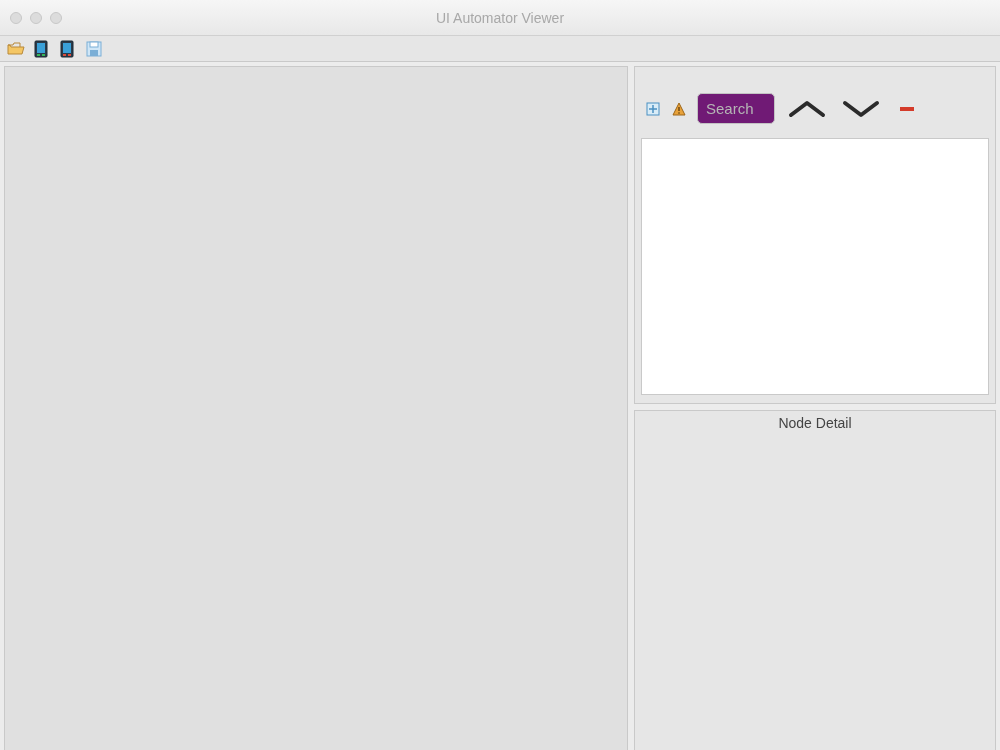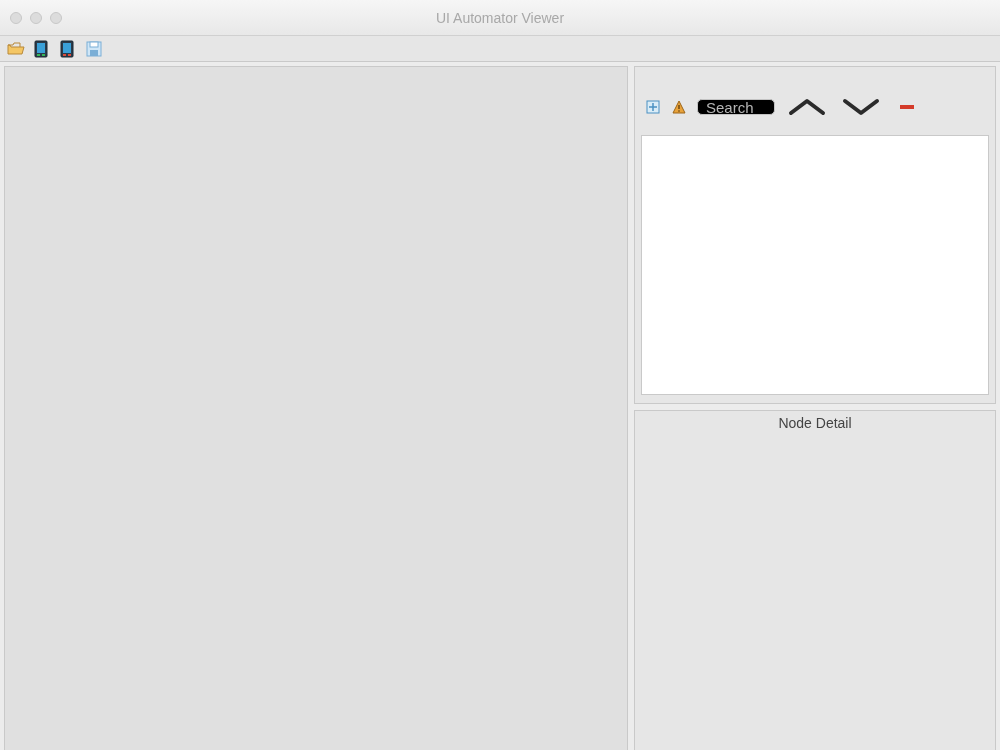--- a/index.html
+++ b/index.html
@@ -100,24 +100,24 @@
       display: flex; align-items: center; justify-content: center;
       cursor: pointer;
     }
     .icon-naf {
       width: 16px; height: 16px;
       display: flex; align-items: center; justify-content: center;
       cursor: pointer;
     }
     .search-input {
       width: 78px;
-      height: 16px;
+      height: 31px;
       border: 1px solid #c3c3c3;
       border-radius: 5px;
-      background: #000000;
+      background: #701a75;
       padding: 0 8px;
       font-size: 15px;
       color: #999;
     }
     .search-input::placeholder {
       color: #b5b5b5;
     }
     .chevron-btn {
       width: 44px;
       height: 28px;

